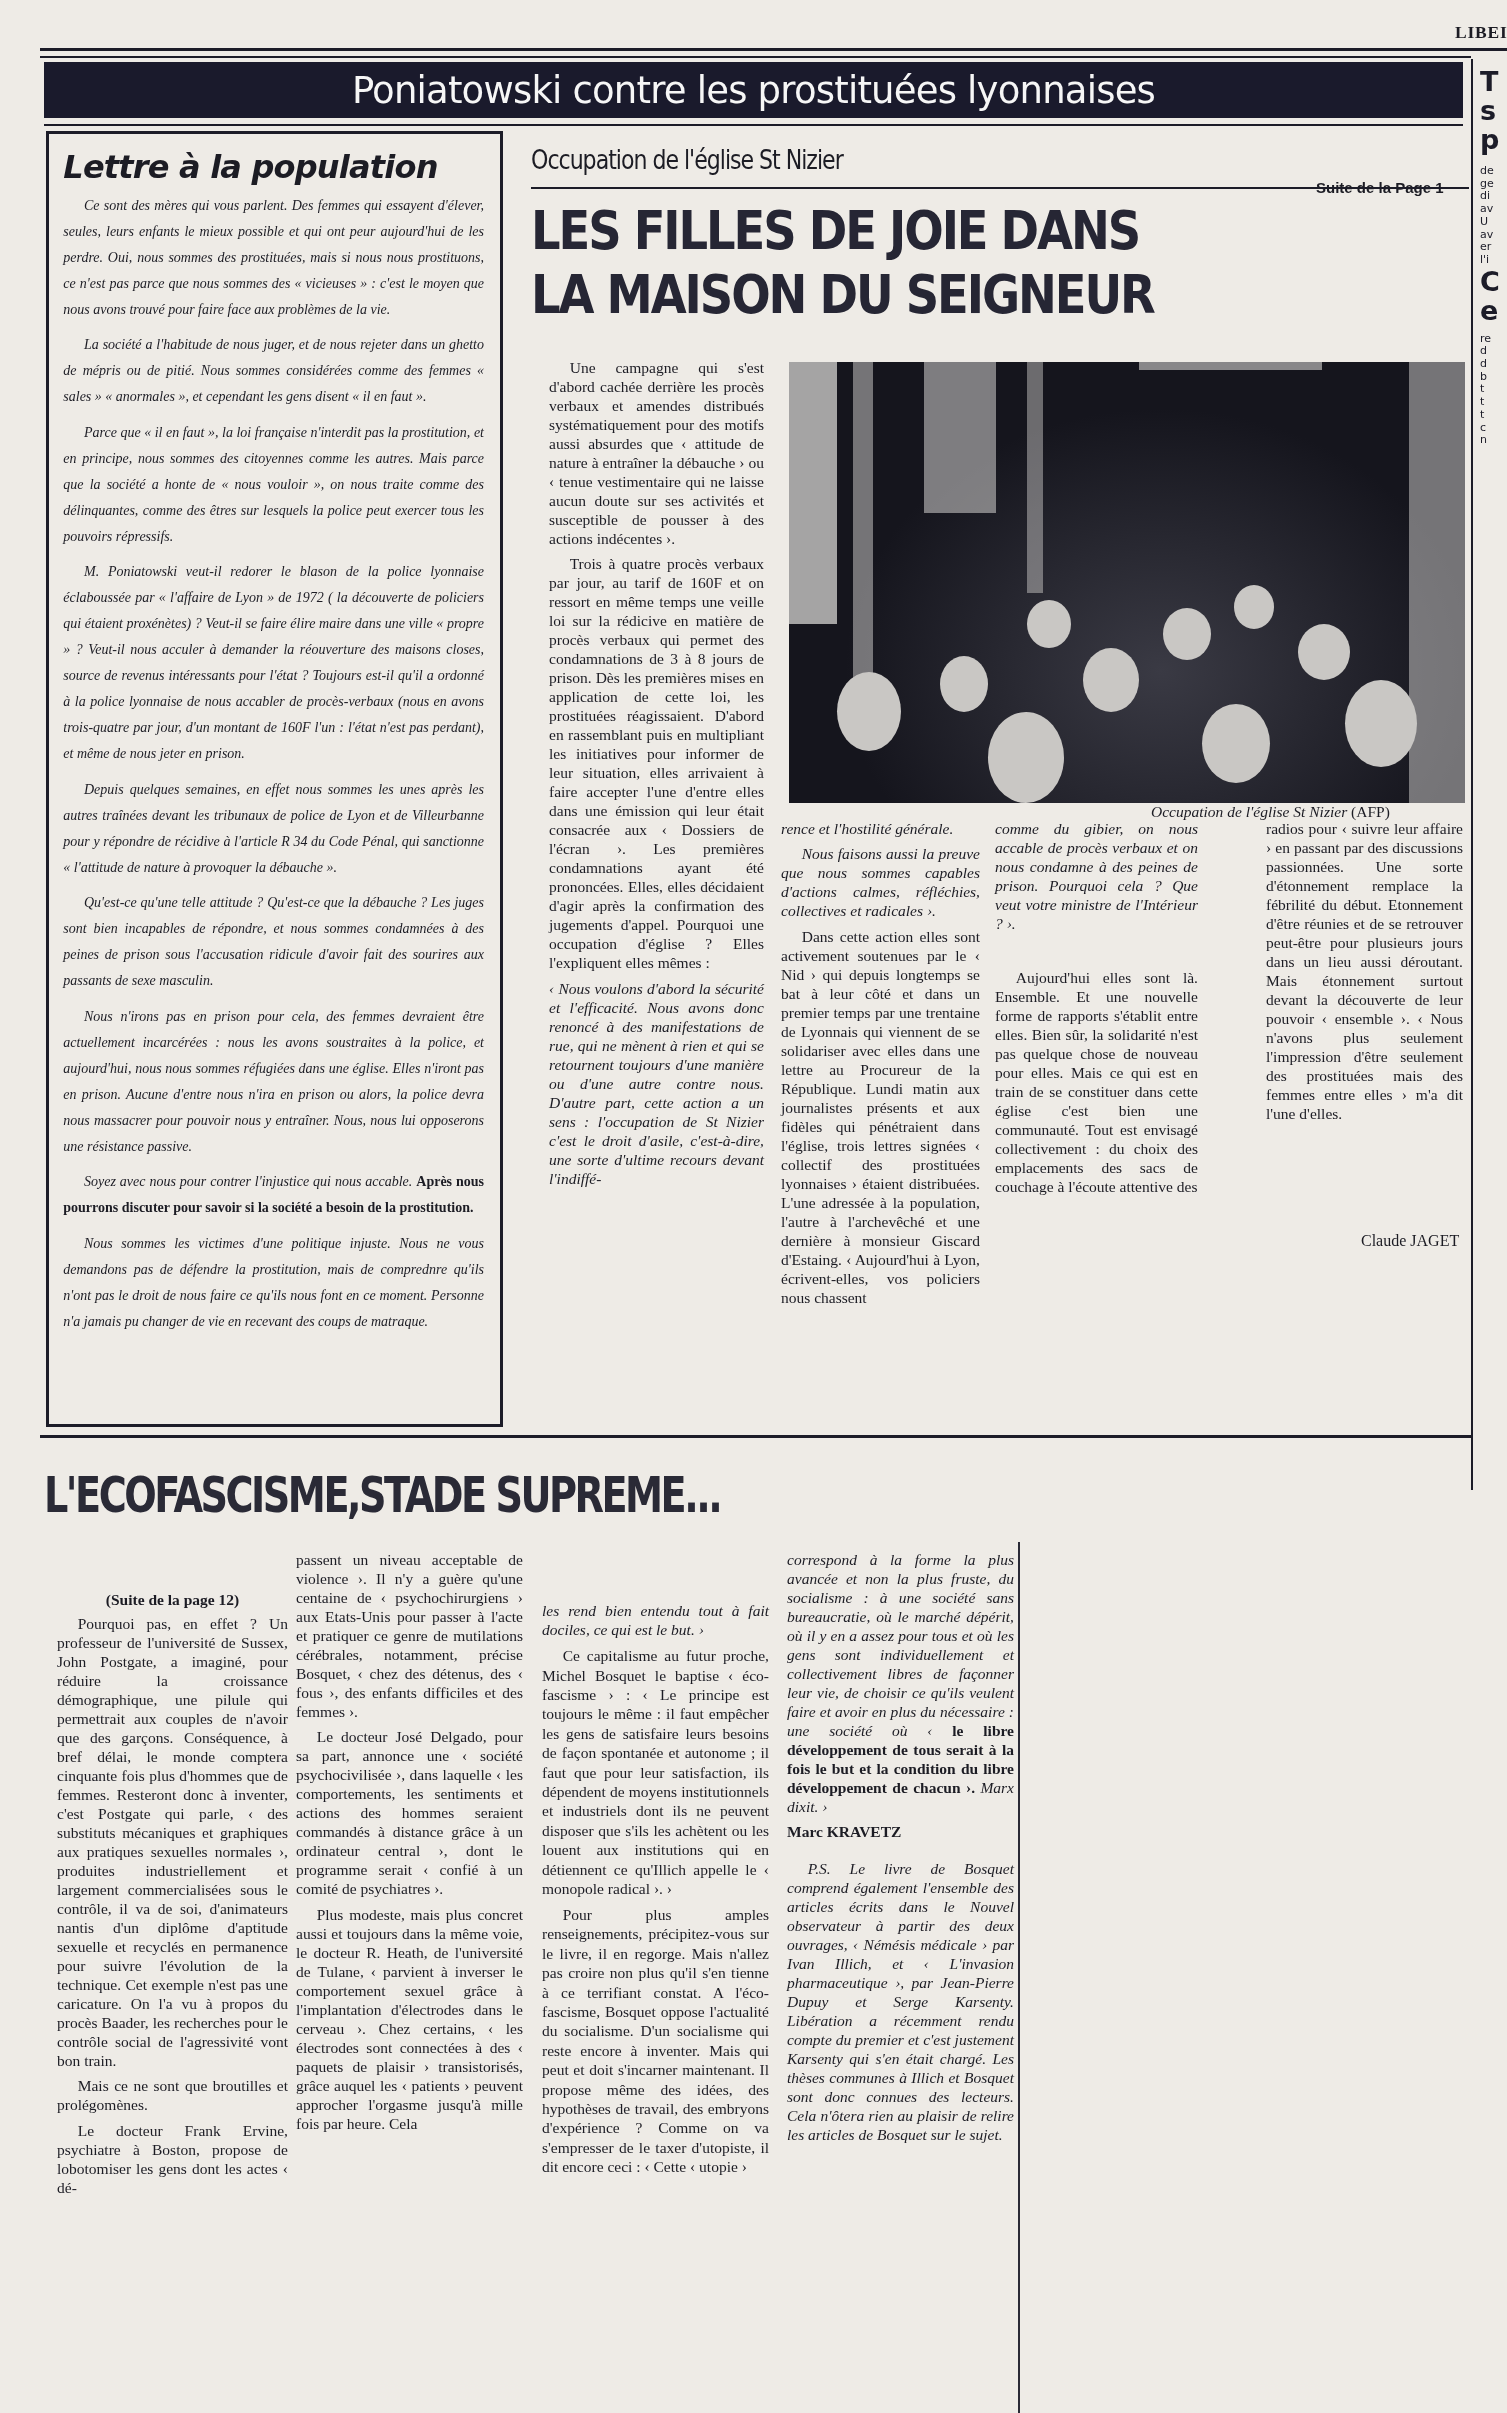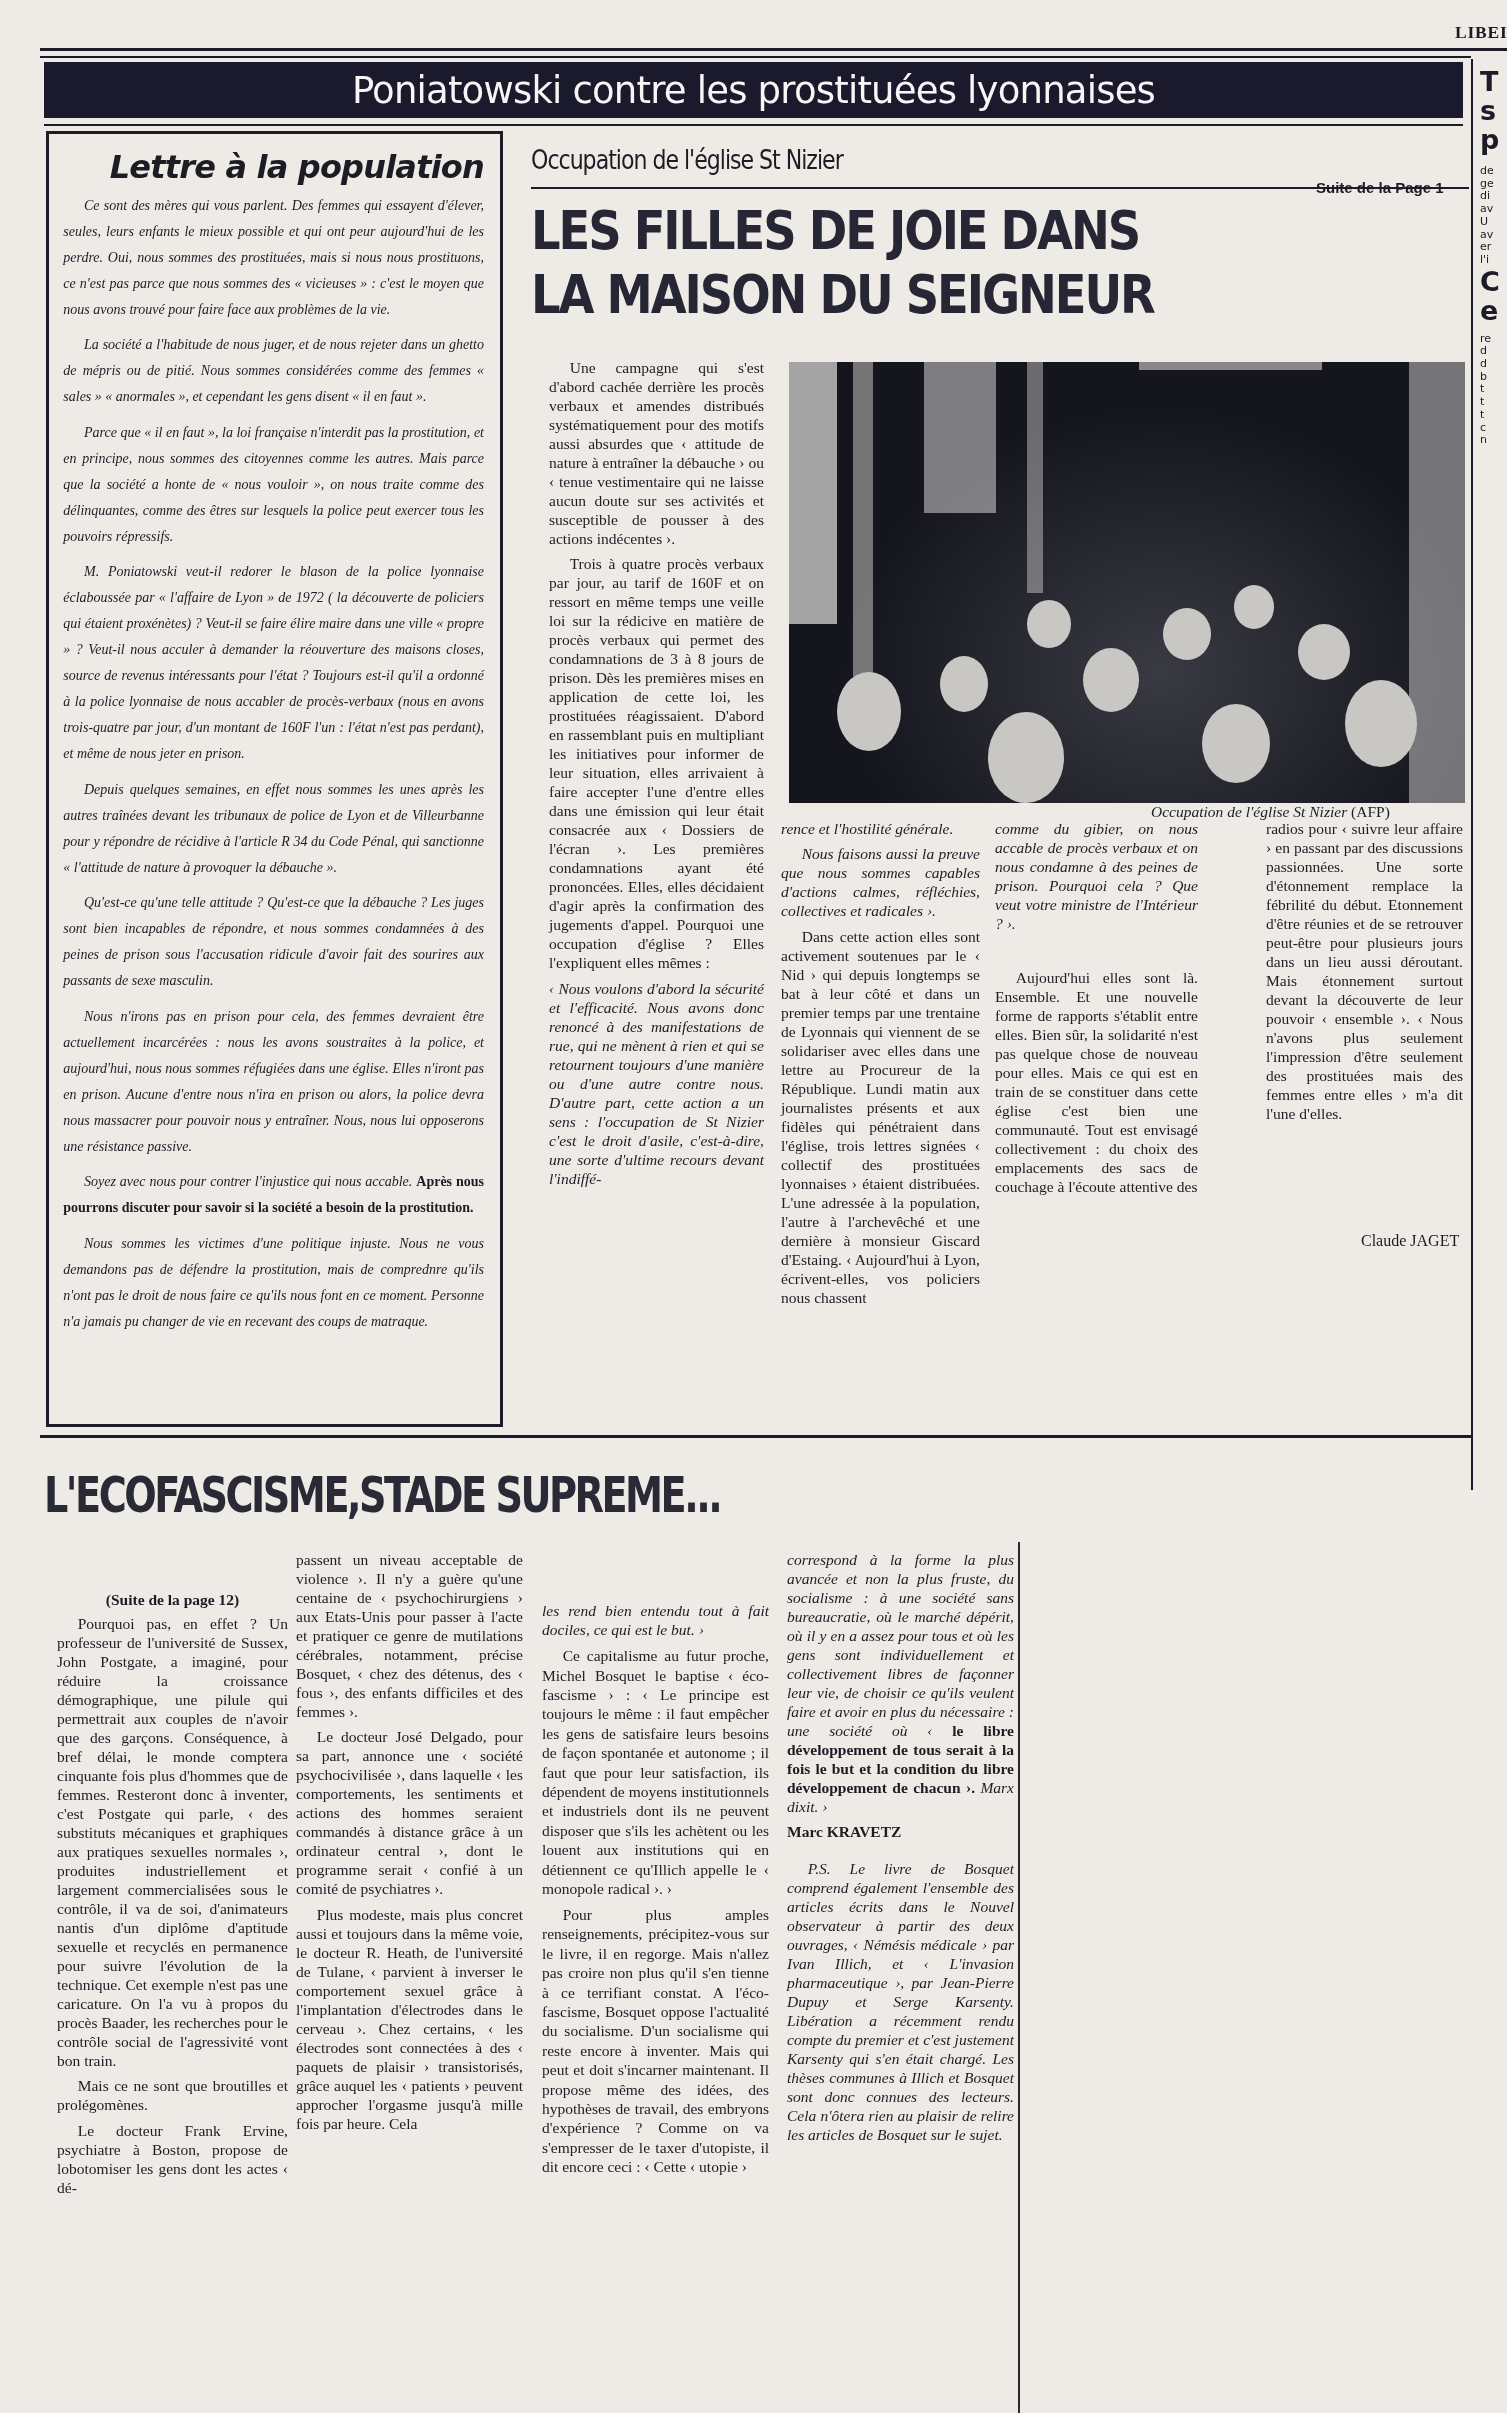--- a/index.html
+++ b/index.html
@@ -13,21 +13,21 @@
   .top-rule { left:40px; top:48px; width:1467px; height:3.2px; background:#1c1c28; }
   .top-rule2 { left:40px; top:56px; width:1431px; height:1.6px; background:#1c1c28; }
   .banner { left:44px; top:62px; width:1419px; height:56px; background:#1a1a2c; color:#f6f6f6;
     display:flex; align-items:center; justify-content:center;
     font-family:"DejaVu Sans", sans-serif; font-size:37px; letter-spacing:-0.8px; }
   .banner-rule { left:44px; top:124px; width:1419px; height:2.4px; background:#1c1c28; }
   .vrule-right { left:1471px; top:59px; width:2.4px; height:1431px; background:#1c1c28; }
 
   
   .letter-box { left:46px; top:131px; width:457px; height:1296px; border:3.2px solid #1c1c28; box-sizing:border-box; padding:14.3px 16px 8px 14.3px; }
-  .letter-title { font-family:"DejaVu Sans", sans-serif; font-style:italic; font-weight:bold; font-size:32px; text-align:right; margin:0 0 6.4px 0; letter-spacing:-0.8px; }
+  .letter-title { font-family:"DejaVu Sans", sans-serif; font-style:italic; font-weight:bold; font-size:32px; text-align:left; margin:0 0 6.4px 0; letter-spacing:-0.8px; }
   .letter-p { font-family:Liberation Serif, serif; font-style:italic; font-size:14px; line-height:26px; text-align:justify; text-indent:20.7px; margin:0 0 9.5px 0; }
   .letter-p .bold { font-style:normal; font-weight:bold; }
 
   
   .kicker { left:531px; top:145px; font-family:"DejaVu Sans", sans-serif; font-size:26px; letter-spacing:-1.2px; transform:scaleX(0.85); transform-origin:left; }
   .suite { left:1316px; top:179px; font-family:"Liberation Sans", sans-serif; font-weight:bold; font-size:15px; }
   .kicker-rule { left:531px; top:187px; width:938px; height:2.4px; background:#1c1c28; }
   .headline { left:531px; top:199px; font-family:"DejaVu Sans", sans-serif; font-weight:bold; font-size:54px; line-height:64px; letter-spacing:-2.4px; transform:scaleX(0.86); transform-origin:left; color:#262634; }
   .col { font-size:15.5px; line-height:19px; text-align:justify; }
   .col p { margin:0 0 6.4px 0; text-indent:20.7px; }

